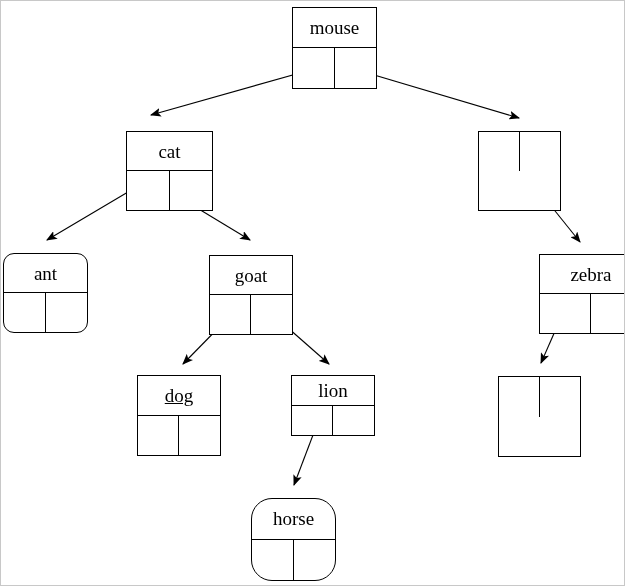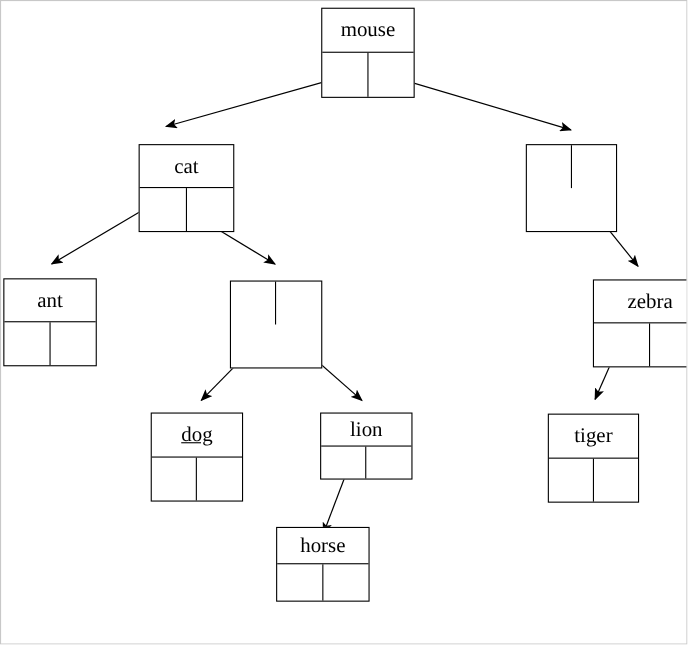--- a/index.html
+++ b/index.html
@@ -94,28 +94,29 @@
           <div class="ptr-cell left"></div>
           <div class="ptr-cell right"></div>
         </div>
       </div>
       <div class="node" style="left: 477px; top: 130px; width: 83px; height: 80px;">
         <div class="node-ptrs">
           <div class="ptr-cell left"></div>
           <div class="ptr-cell right"></div>
         </div>
       </div>
-      <div class="node" style="left: 2px; top: 252px; width: 85px; height: 80px;">
+      <div class="node" style="left: 2px; top: 252px; width: 85px; height: 80px; border-radius: 11px;">
         <div class="node-label">ant</div>
         <div class="node-ptrs">
           <div class="ptr-cell left"></div>
           <div class="ptr-cell right"></div>
         </div>
       </div>
       <div class="node" style="left: 208px; top: 254px; width: 84px; height: 80px;">
+        <div class="node-label">goat</div>
         <div class="node-ptrs">
           <div class="ptr-cell left"></div>
           <div class="ptr-cell right"></div>
         </div>
       </div>
       <div class="node" style="left: 538px; top: 253px; width: 104px; height: 80px;">
         <div class="node-label">zebra</div>
         <div class="node-ptrs">
           <div class="ptr-cell left"></div>
           <div class="ptr-cell right"></div>
@@ -129,27 +130,26 @@
         </div>
       </div>
       <div class="node" style="left: 290px; top: 374px; width: 84px; height: 61px;">
         <div class="node-label">lion</div>
         <div class="node-ptrs">
           <div class="ptr-cell left"></div>
           <div class="ptr-cell right"></div>
         </div>
       </div>
       <div class="node" style="left: 497px; top: 375px; width: 83px; height: 81px;">
-        <div class="node-label">tiger</div>
         <div class="node-ptrs">
           <div class="ptr-cell left"></div>
           <div class="ptr-cell right"></div>
         </div>
       </div>
-      <div class="node" style="left: 250px; top: 478px; width: 85px; height: 68px;">
+      <div class="node" style="left: 250px; top: 497px; width: 85px; height: 83px; border-radius: 21px;">
         <div class="node-label">horse</div>
         <div class="node-ptrs">
           <div class="ptr-cell left"></div>
           <div class="ptr-cell right"></div>
         </div>
       </div>
     </div>
 
 </div>
 

